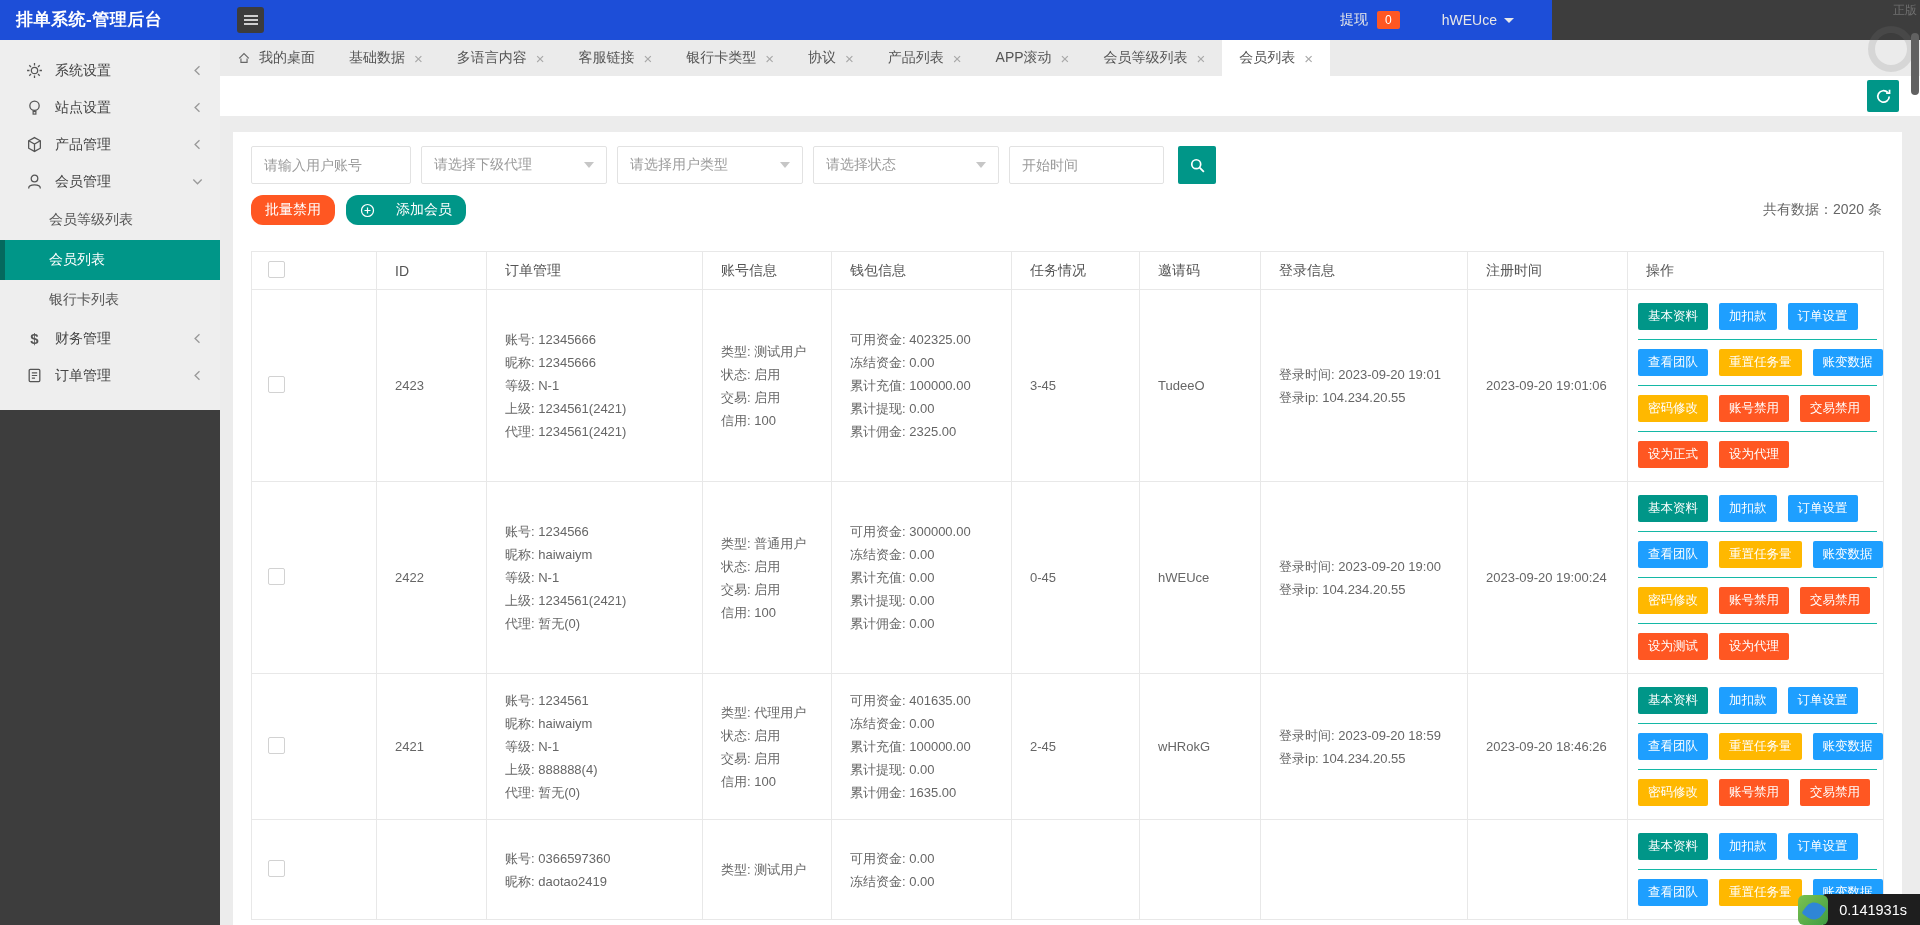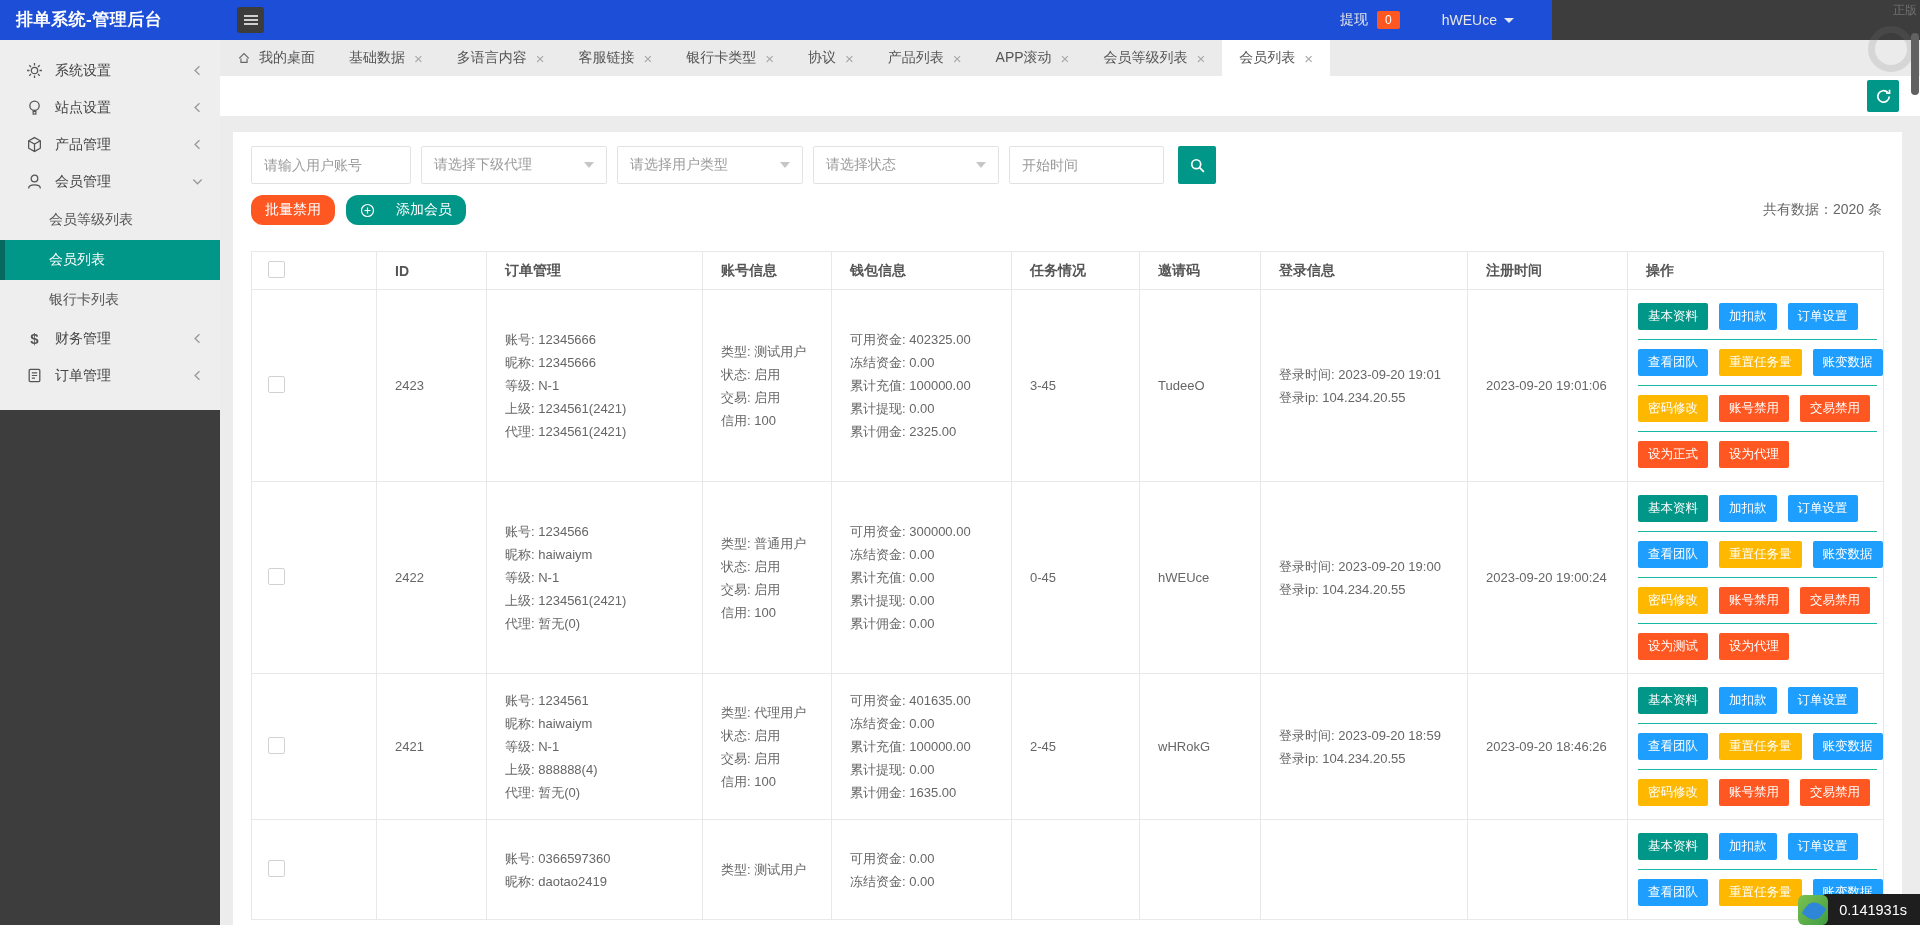--- a/index.html
+++ b/index.html
@@ -53,21 +53,21 @@
   
   .toolbar{display:flex;align-items:center;margin-top:11px}
   .btn{border:none;border-radius:12px;height:30px;padding:0 14px;font-size:14px;color:#fff;cursor:pointer;display:flex;align-items:center}
   .btn-orange{background:#FF5722}
   .btn-teal{background:#009688;margin-left:11px;gap:21px}
   .total{margin-left:auto;font-size:14px;color:#666;padding-right:2px}
 
   
   .tbl{width:100%;border-collapse:collapse;margin-top:26px;table-layout:fixed}
   .tbl th,.tbl td{border:1px solid #e8e8e8}
-  .tbl th{height:38px;font-weight:bold;color:#555;font-size:14px;text-align:left;padding-left:18px;background:#fff}
+  .tbl th{height:38px;font-weight:normal;color:#555;font-size:14px;text-align:left;padding-left:18px;background:#fff}
   .tbl td{vertical-align:middle;color:#666;font-size:13px;padding:10px 6px 10px 18px}
   .col-check{padding-left:16px !important}
   .line{line-height:23px;white-space:nowrap}
   .c-task,.c-invite,.c-reg{white-space:nowrap}
   .c-actions{padding:4px 6px 4px 10px !important}
   .act-group{padding:9px 0;border-bottom:1px solid #14b8a6;display:flex;gap:11px}
   .act-group:last-child{border-bottom:none}
   .abtn{height:27px;padding:0 10px;border:none;border-radius:2px;color:#fff;font-size:12.5px;white-space:nowrap;cursor:pointer}
   .abtn.green{background:#009688}.abtn.blue{background:#1E9FFF}.abtn.yellow{background:#FFB800}.abtn.red{background:#FF5722}
   .checkbox{display:inline-block;width:17px;height:17px;border:1px solid #d2d2d2;border-radius:2px;background:#fff;cursor:pointer}

